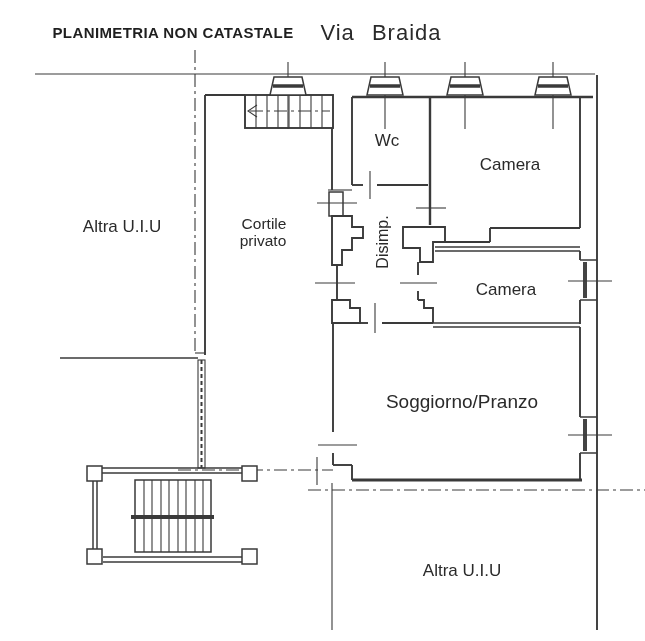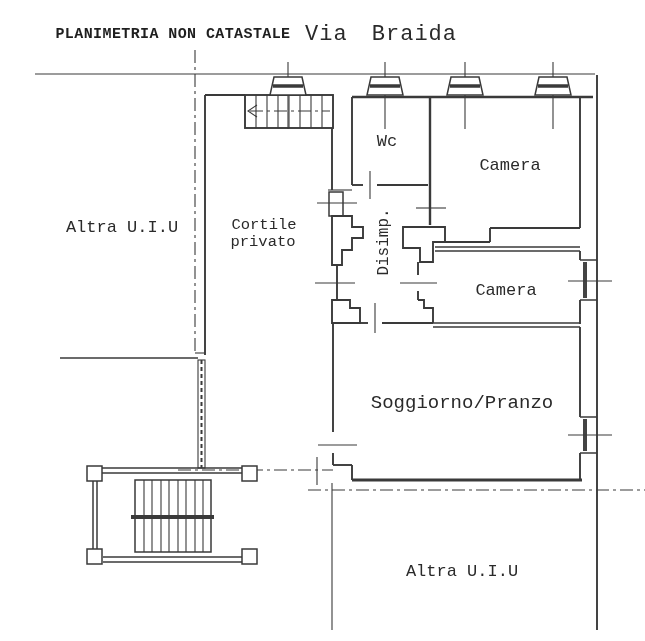--- a/index.html
+++ b/index.html
@@ -1,17 +1,17 @@
 <!DOCTYPE html>
 <html><head>
 <meta charset="utf-8">
 <style>
   html,body{margin:0;padding:0;background:#ffffff;}
   #page{position:relative;width:645px;height:641px;background:#ffffff;overflow:hidden;
-        font-family:Liberation Mono, monospace;}
+        font-family:Liberation Sans, sans-serif;}
   svg{position:absolute;left:0;top:0;}
   text{fill:#1f1f1f;}
   .t-disclaimer{font-size:15px;font-weight:bold;letter-spacing:.4px;}
   .t-street{font-size:22px;letter-spacing:1px;word-spacing:10px;fill:#2a2a2a;}
   .t-room{font-size:17px;fill:#2a2a2a;}
   .t-room-lg{font-size:19px;fill:#2a2a2a;}
   .t-room-sm{font-size:15.5px;fill:#2a2a2a;}
   .ln{stroke:#3a3a3a;fill:none;}
   .thin{stroke-width:1.1;}
   .mid{stroke-width:1.5;}

